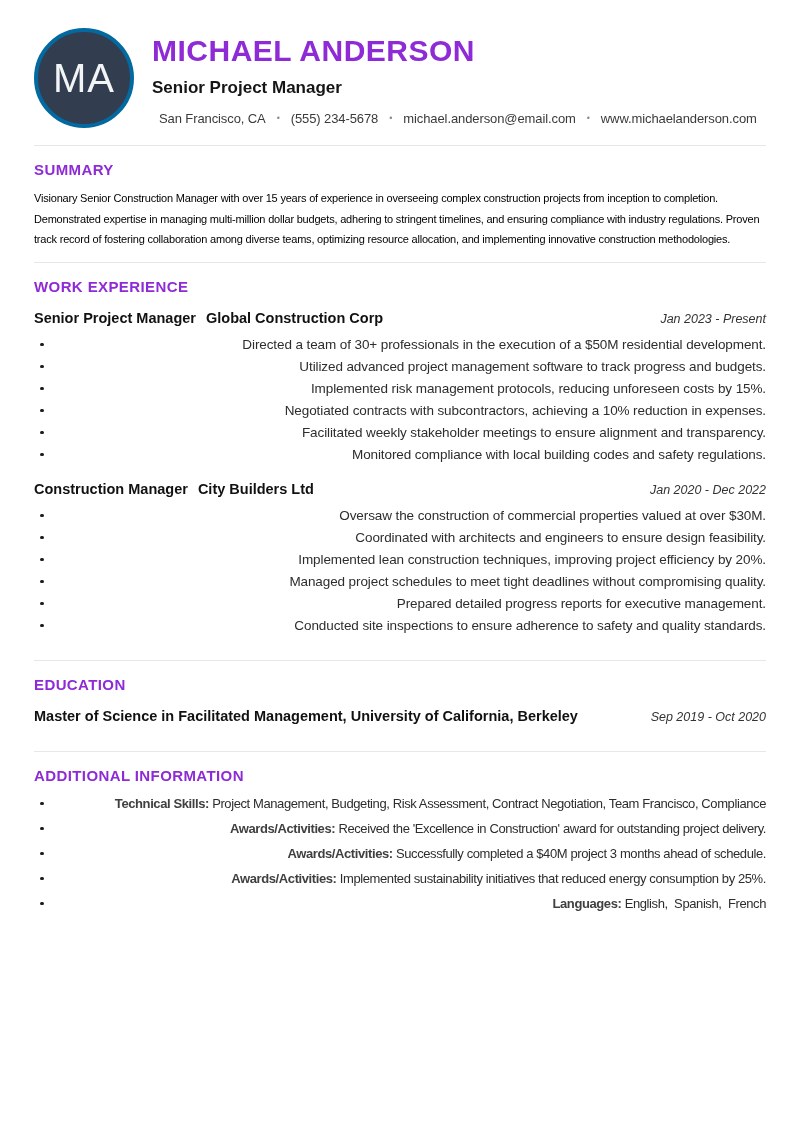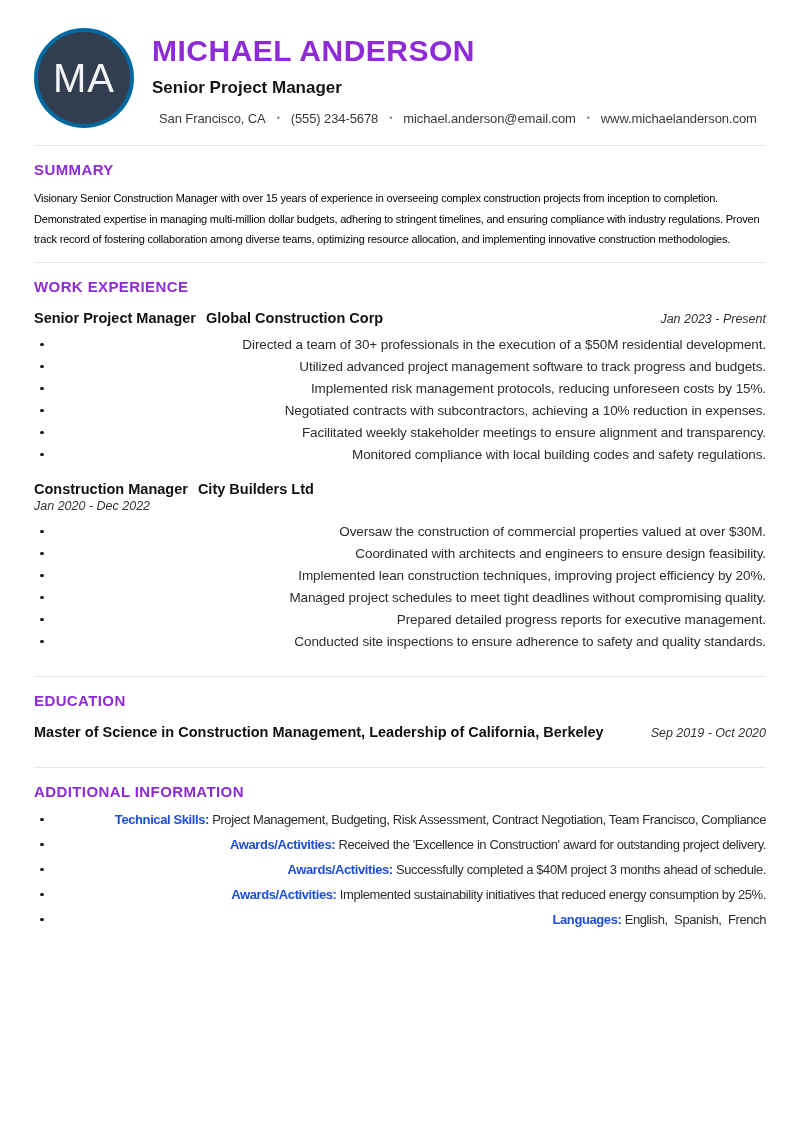--- a/index.html
+++ b/index.html
@@ -118,21 +118,21 @@
   .edu-section { padding-bottom: 25px; }
 
   .addl-section ul.bullets li {
     margin-top: 10px;
     font-size: 13px;
     letter-spacing: -0.4px;
     line-height: 15px;
     white-space: pre-wrap;
   }
   .addl-section ul.bullets li:first-child { margin-top: 11px; }
-  .addl-section .item-label { font-weight: 700; color: #1d4ed8; }
+  .addl-section .item-label { font-weight: 700; color: #404040; }
 </style>
 </head>
 <body>
 
 <div class="page">
 
   <div class="header">
     <div class="avatar">
       <span>MA</span>
     </div>
@@ -174,21 +174,21 @@
         <li>Directed a team of 30+ professionals in the execution of a $50M residential development.</li>
         <li>Utilized advanced project management software to track progress and budgets.</li>
         <li>Implemented risk management protocols, reducing unforeseen costs by 15%.</li>
         <li>Negotiated contracts with subcontractors, achieving a 10% reduction in expenses.</li>
         <li>Facilitated weekly stakeholder meetings to ensure alignment and transparency.</li>
         <li>Monitored compliance with local building codes and safety regulations.</li>
       </ul>
     </div>
 
     <div style="margin-top: 19px;">
-      <div class="entry-header" style="margin-top: 0; flex-direction: column;">
+      <div class="entry-header" style="margin-top: 0;">
         <span class="entry-title">
           <span>Construction Manager</span><span class="company">City Builders Ltd</span>
         </span>
         <span class="dates">Jan 2020 - Dec 2022</span>
       </div>
       <ul class="bullets">
         <li>Oversaw the construction of commercial properties valued at over $30M.</li>
         <li>Coordinated with architects and engineers to ensure design feasibility.</li>
         <li>Implemented lean construction techniques, improving project efficiency by 20%.</li>
         <li>Managed project schedules to meet tight deadlines without compromising quality.</li>
@@ -196,21 +196,21 @@
         <li>Conducted site inspections to ensure adherence to safety and quality standards.</li>
       </ul>
     </div>
   </div>
 
   <hr class="divider">
 
   <div class="section edu-section">
     <div class="section-heading">EDUCATION</div>
     <div class="entry-header">
-      <span class="entry-title">Master of Science in Construction Management, Leadership of California, Berkeley</span>
+      <span class="entry-title">Master of Science in Facilitated Management, University of California, Berkeley</span>
       <span class="dates">Sep 2019 - Oct 2020</span>
     </div>
   </div>
 
   <hr class="divider">
 
   <div class="section addl-section">
     <div class="section-heading">ADDITIONAL INFORMATION</div>
     <ul class="bullets">
       <li><span class="item-label">Technical Skills:</span><span> Project Management, Budgeting, Risk Assessment, Contract Negotiation, Team Francisco, Compliance</span></li>

